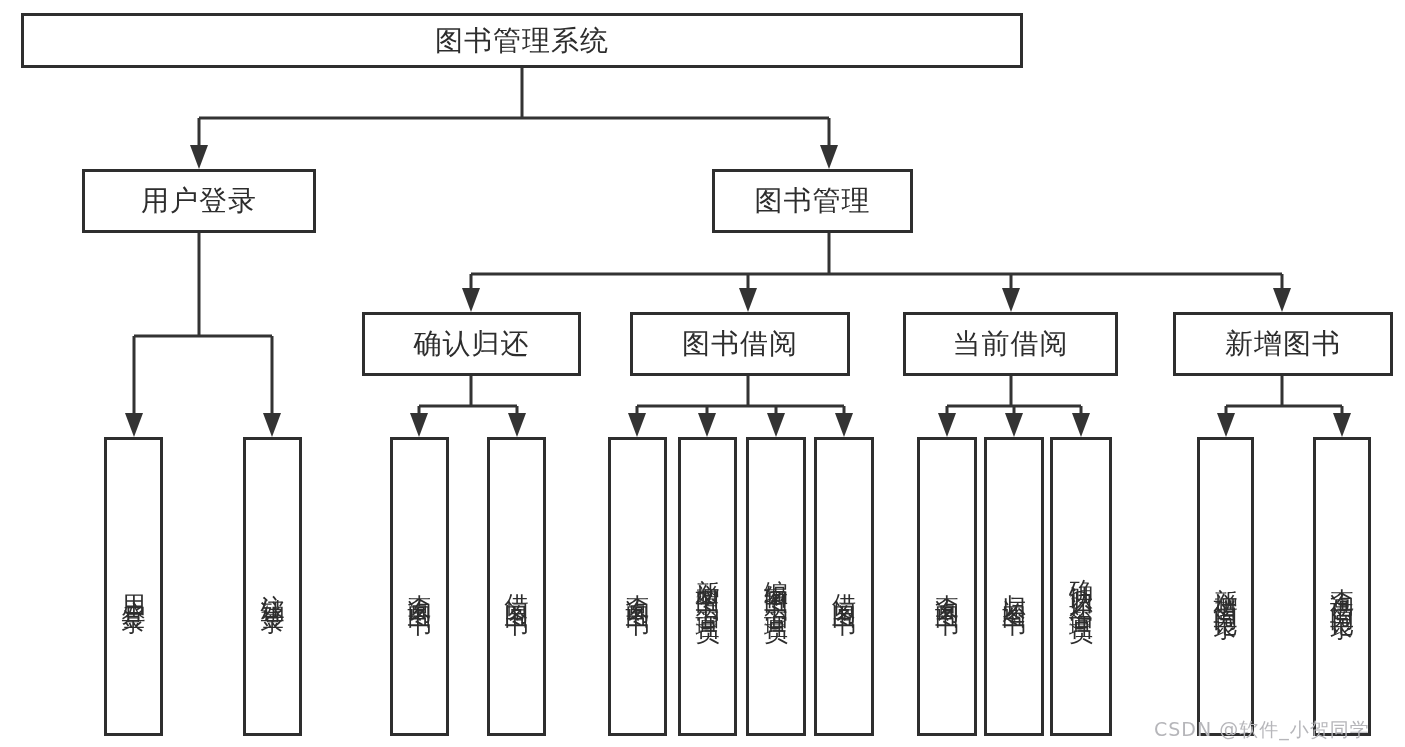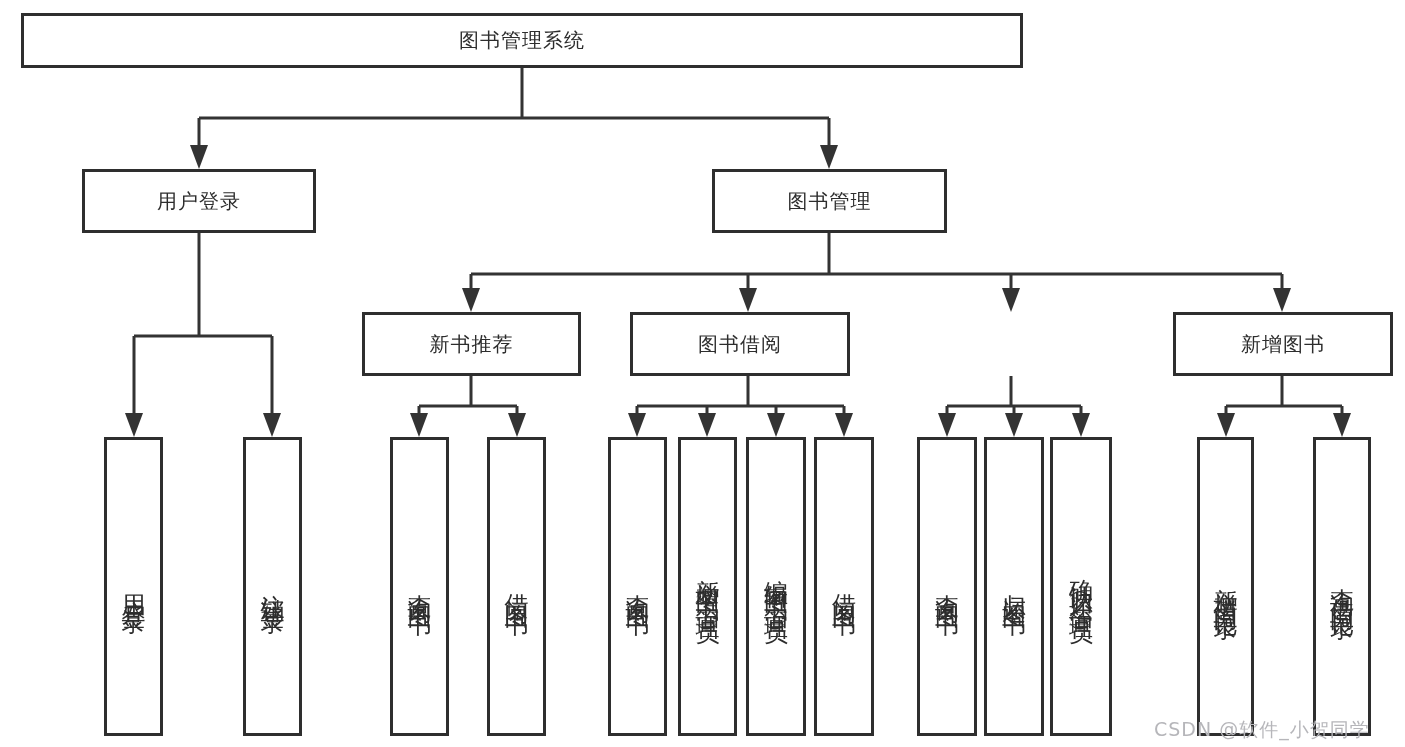--- a/index.html
+++ b/index.html
@@ -25,21 +25,21 @@
     position: absolute;
     box-sizing: border-box;
     border: 3px solid var(--color-border);
     background: #ffffff;
     display: flex;
     align-items: center;
     justify-content: center;
     color: var(--color-text);
   }
   .node.h .label {
-    font-size: 20px;
+    font-size: 28px;
     letter-spacing: 1px;
     white-space: nowrap;
   }
   .node.v .label {
     writing-mode: vertical-rl;
     text-orientation: mixed;
     font-size: 24px;
     letter-spacing: 6px;
     line-height: 1;
   }
@@ -94,29 +94,32 @@
     <polygon class="arrow" points="1333,413 1351,413 1342,437"></polygon>
   </svg>
 
   <div class="node h" style="left:21px;top:13px;width:1002px;height:55px">
     <span class="label">图书管理系统</span>
   </div>
 
   <div class="node h" style="left:82px;top:169px;width:234px;height:64px">
     <span class="label">用户登录</span>
   </div>
-  <div class="node h" style="left:712px;top:169px;width:235px;height:64px">
+  <div class="node h" style="left:712px;top:169px;width:201px;height:64px">
     <span class="label">图书管理</span>
   </div>
 
   <div class="node h" style="left:362px;top:312px;width:219px;height:64px">
-    <span class="label">新书推荐</span>
+    <span class="label">确认归还</span>
   </div>
   <div class="node h" style="left:630px;top:312px;width:220px;height:64px">
     <span class="label">图书借阅</span>
+  </div>
+  <div class="node h" style="left:903px;top:312px;width:215px;height:64px">
+    <span class="label">当前借阅</span>
   </div>
   <div class="node h" style="left:1173px;top:312px;width:220px;height:64px">
     <span class="label">新增图书</span>
   </div>
 
   <div class="node v" style="left:104px;top:437px;width:59px;height:299px">
     <span class="label">用户登录</span>
   </div>
   <div class="node v" style="left:243px;top:437px;width:59px;height:299px">
     <span class="label">注销登录</span>

